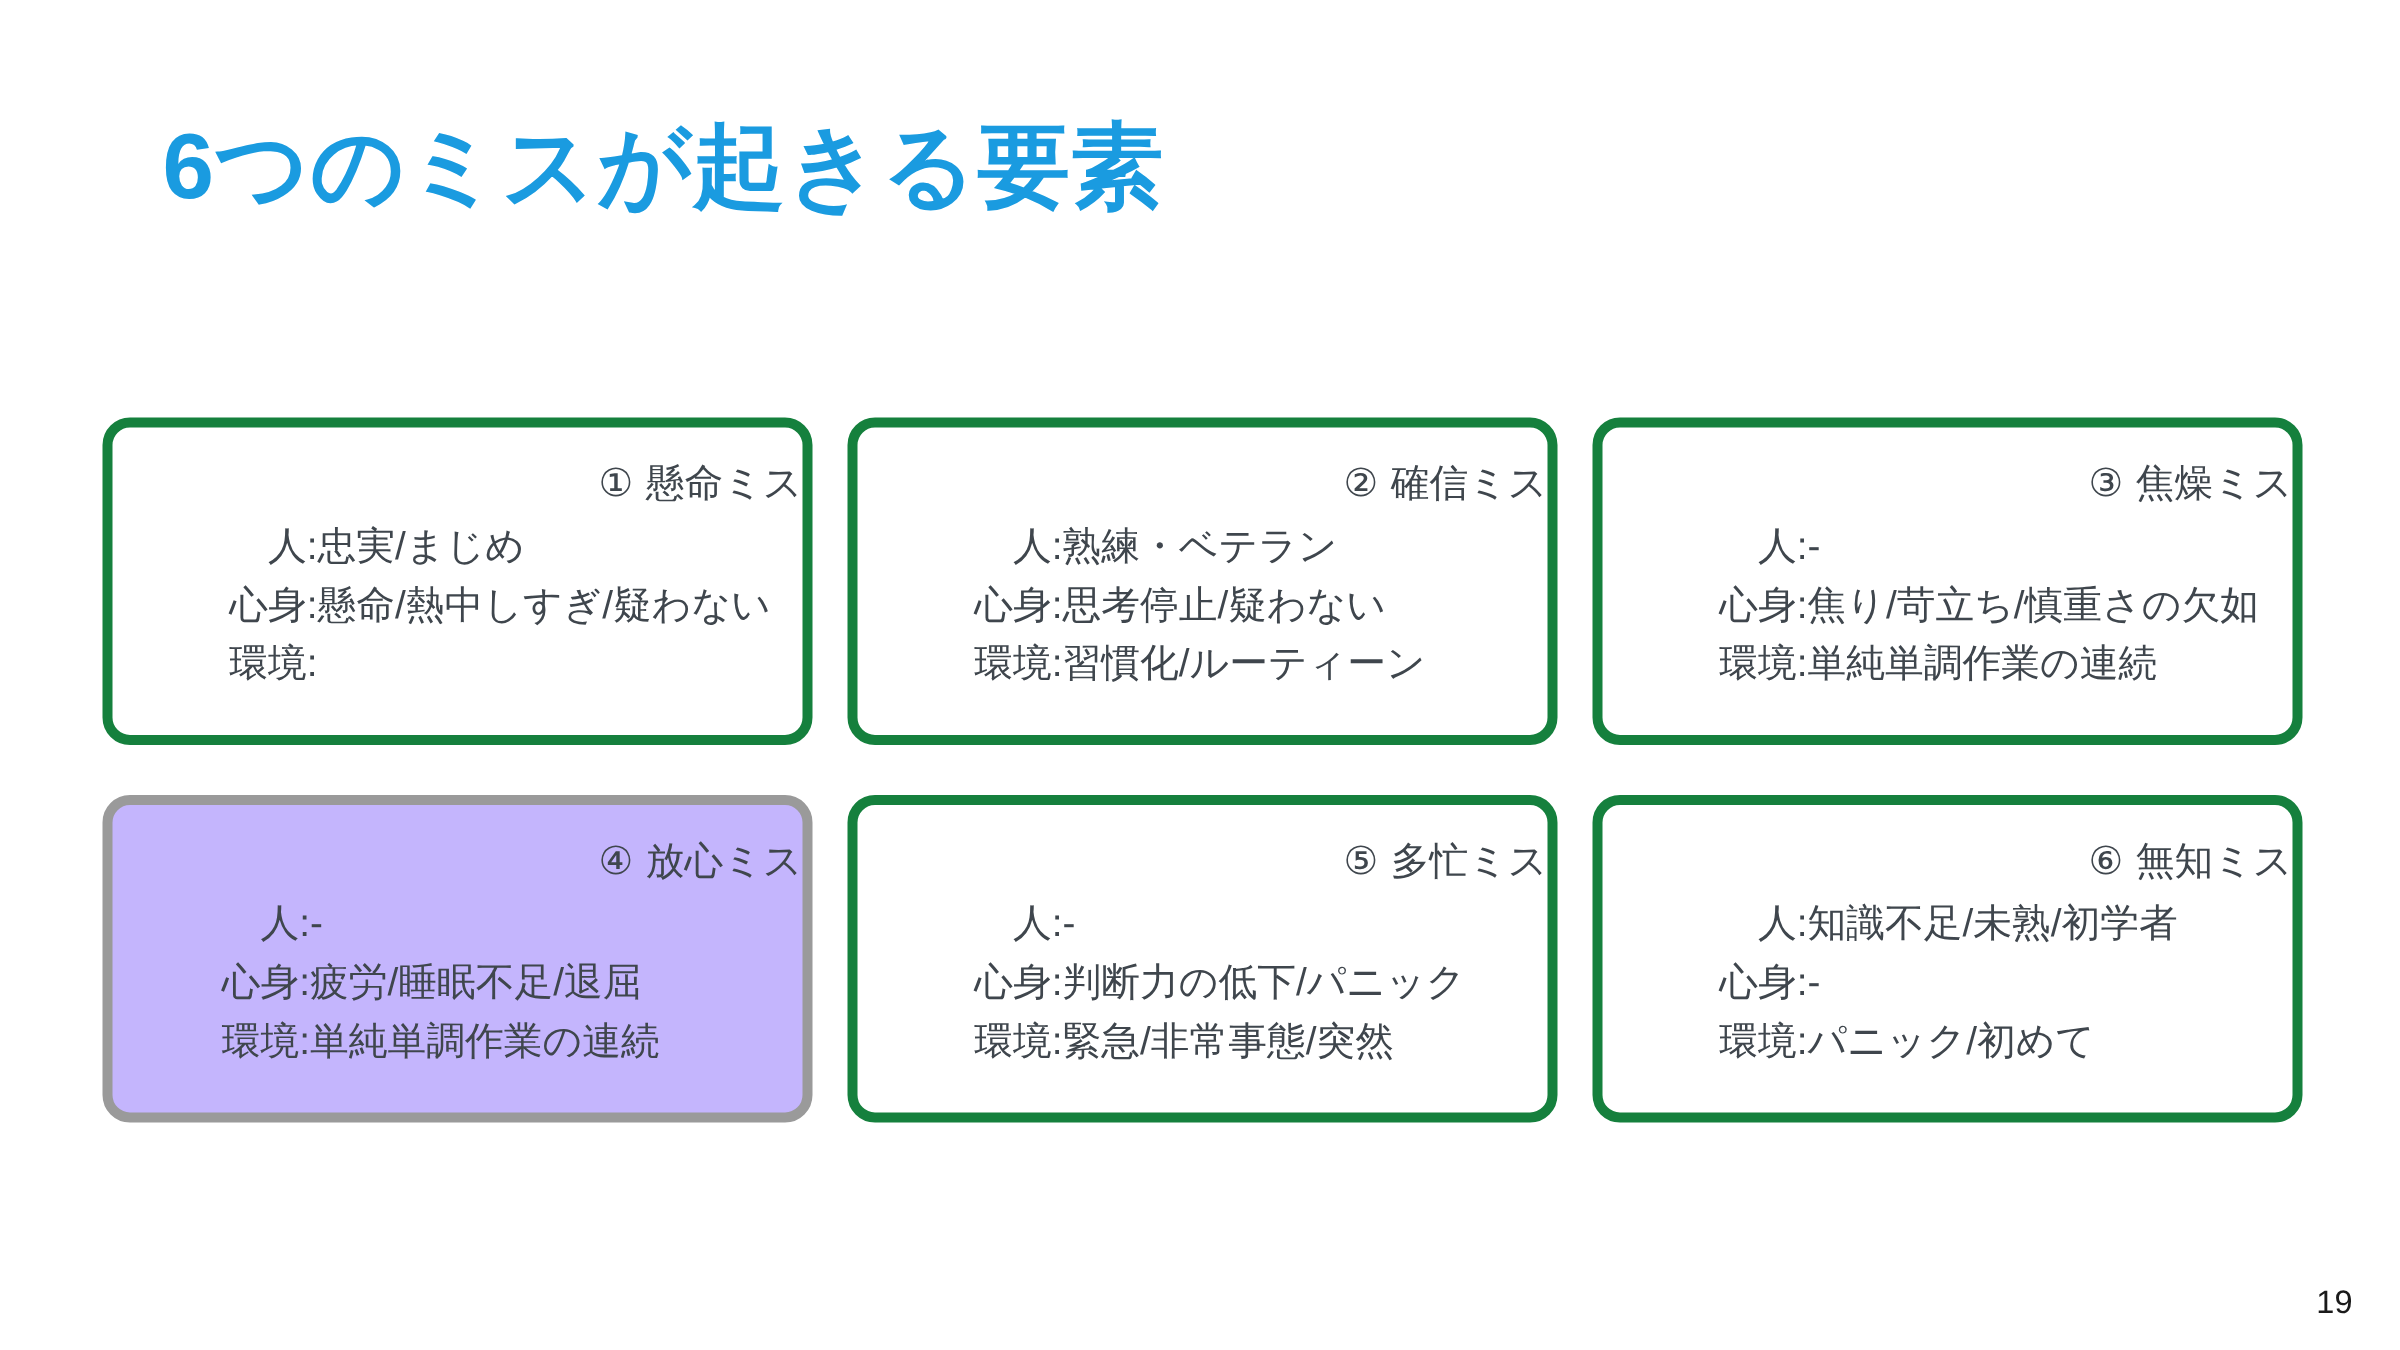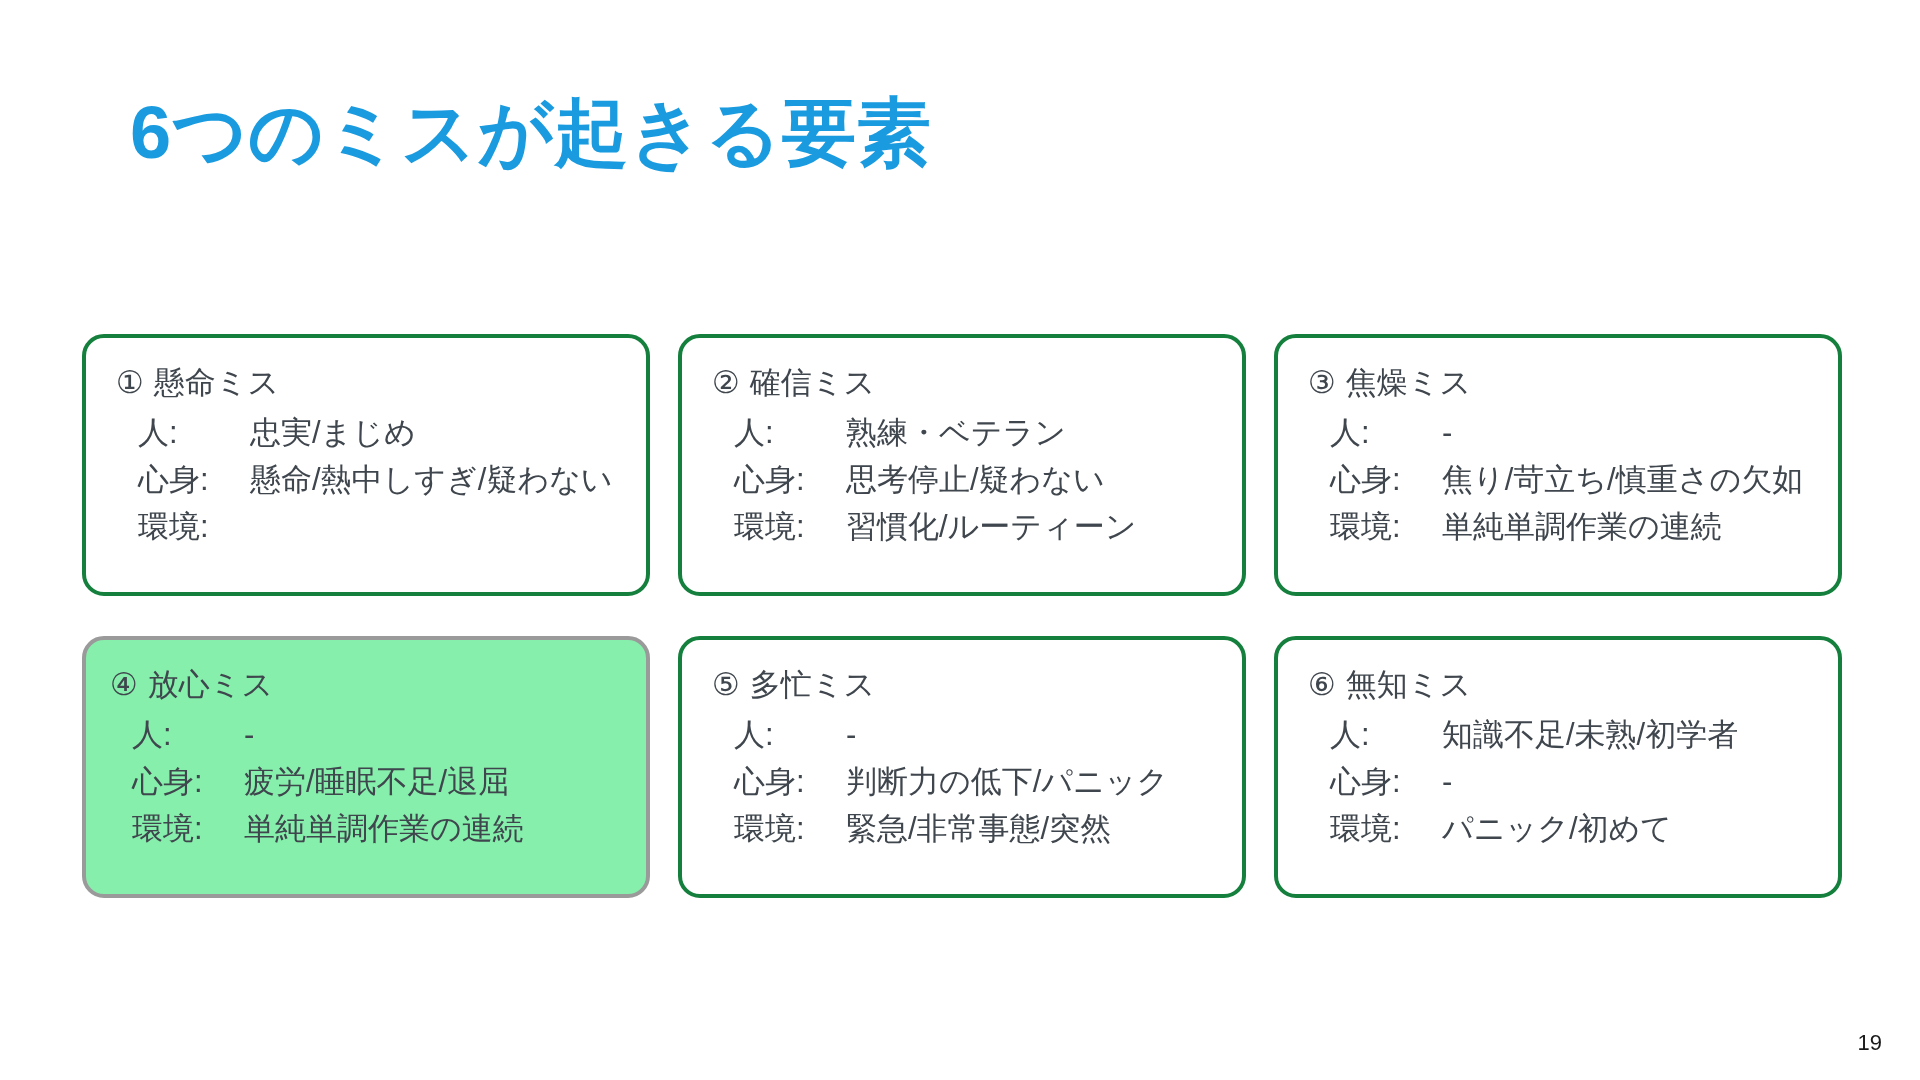--- a/index.html
+++ b/index.html
@@ -42,28 +42,29 @@
     width: 1760px;
     display: grid;
     grid-template-columns: repeat(3, 568px);
     grid-template-rows: 262px 262px;
     column-gap: 28px;
     row-gap: 40px;
   }
 
   .card {
     box-sizing: border-box;
-    border: 4px solid #15803d;
+    border: 8px solid #15803d;
     border-radius: 22px;
     background: #ffffff;
     padding: 26px 0 0 30px;
     position: relative;
+    text-align: right;
   }
   .card.highlight {
-    background: #86efac;
+    background: #c4b5fd;
     border-color: #9a9a9a;
     padding-left: 24px;
   }
 
   .card-heading {
     font-size: 31px;
     color: #3f464d;
     line-height: 1.25;
     white-space: nowrap;
     margin-bottom: 6px;
@@ -90,21 +91,21 @@
   }
   .card-row .row-value {
     flex: 0 1 auto;
   }
 
   
   .page-number {
     position: absolute;
     right: 38px;
     bottom: 26px;
-    font-size: 22px;
+    font-size: 26px;
     color: #1a1a1a;
     line-height: 1;
   }
 </style>
 </head>
 <body>
 
 <div class="slide">
 
   <div class="slide-title">6つのミスが起きる要素</div>

